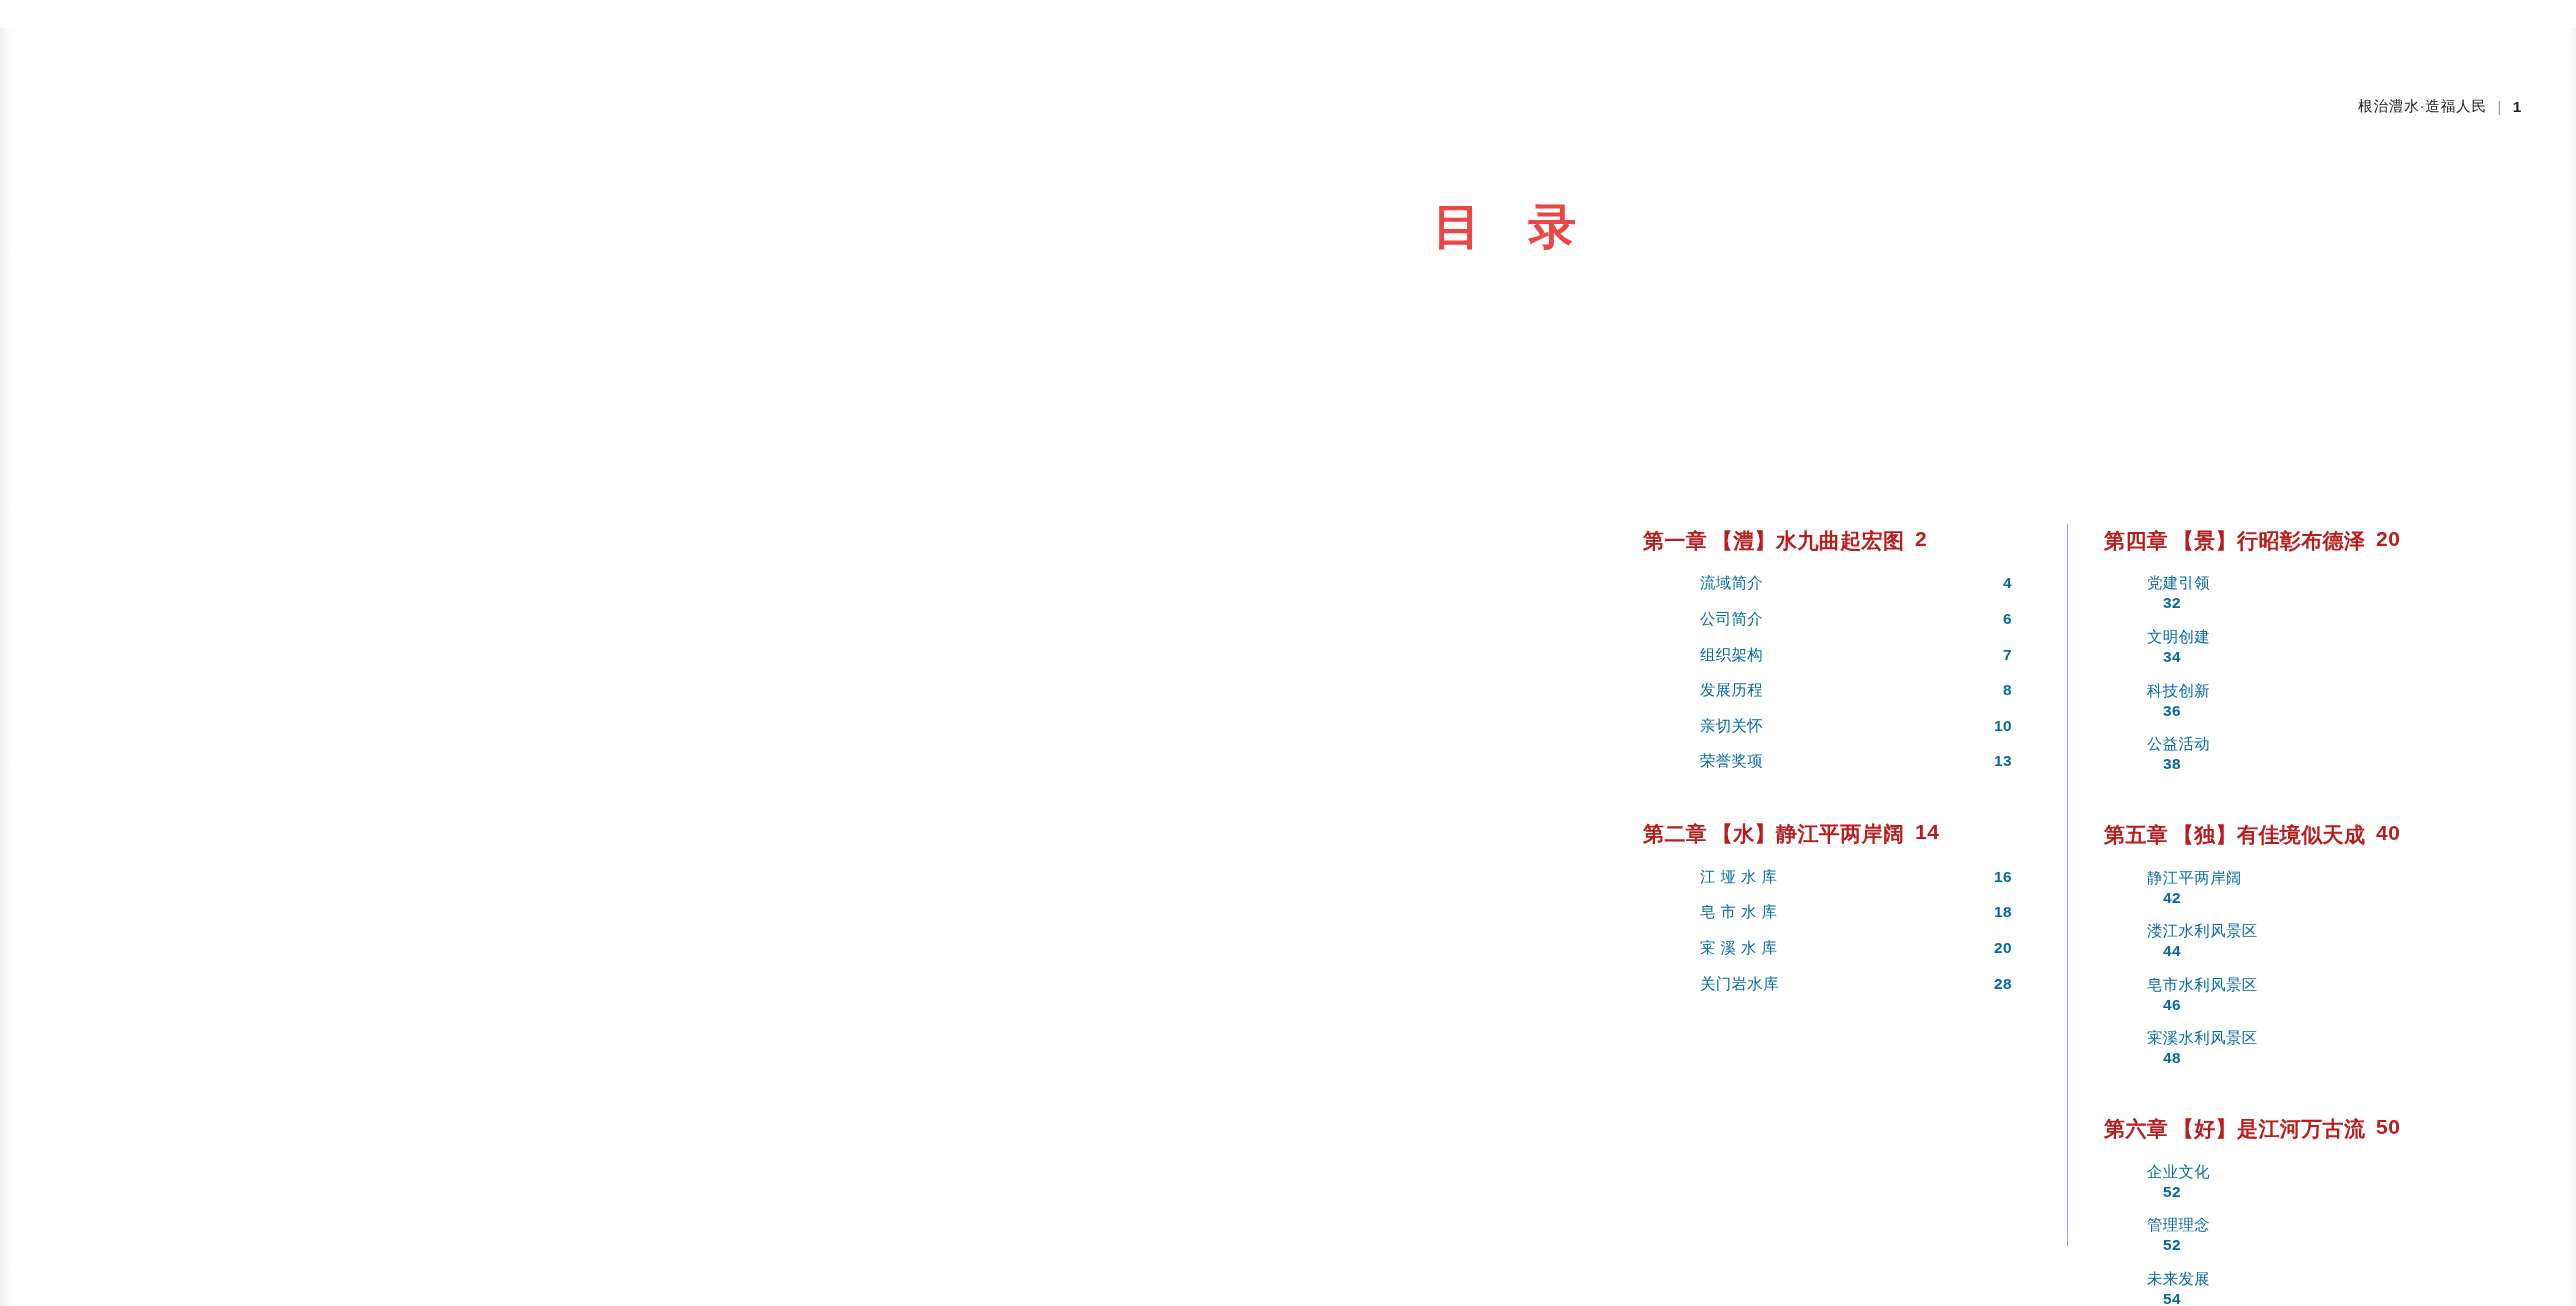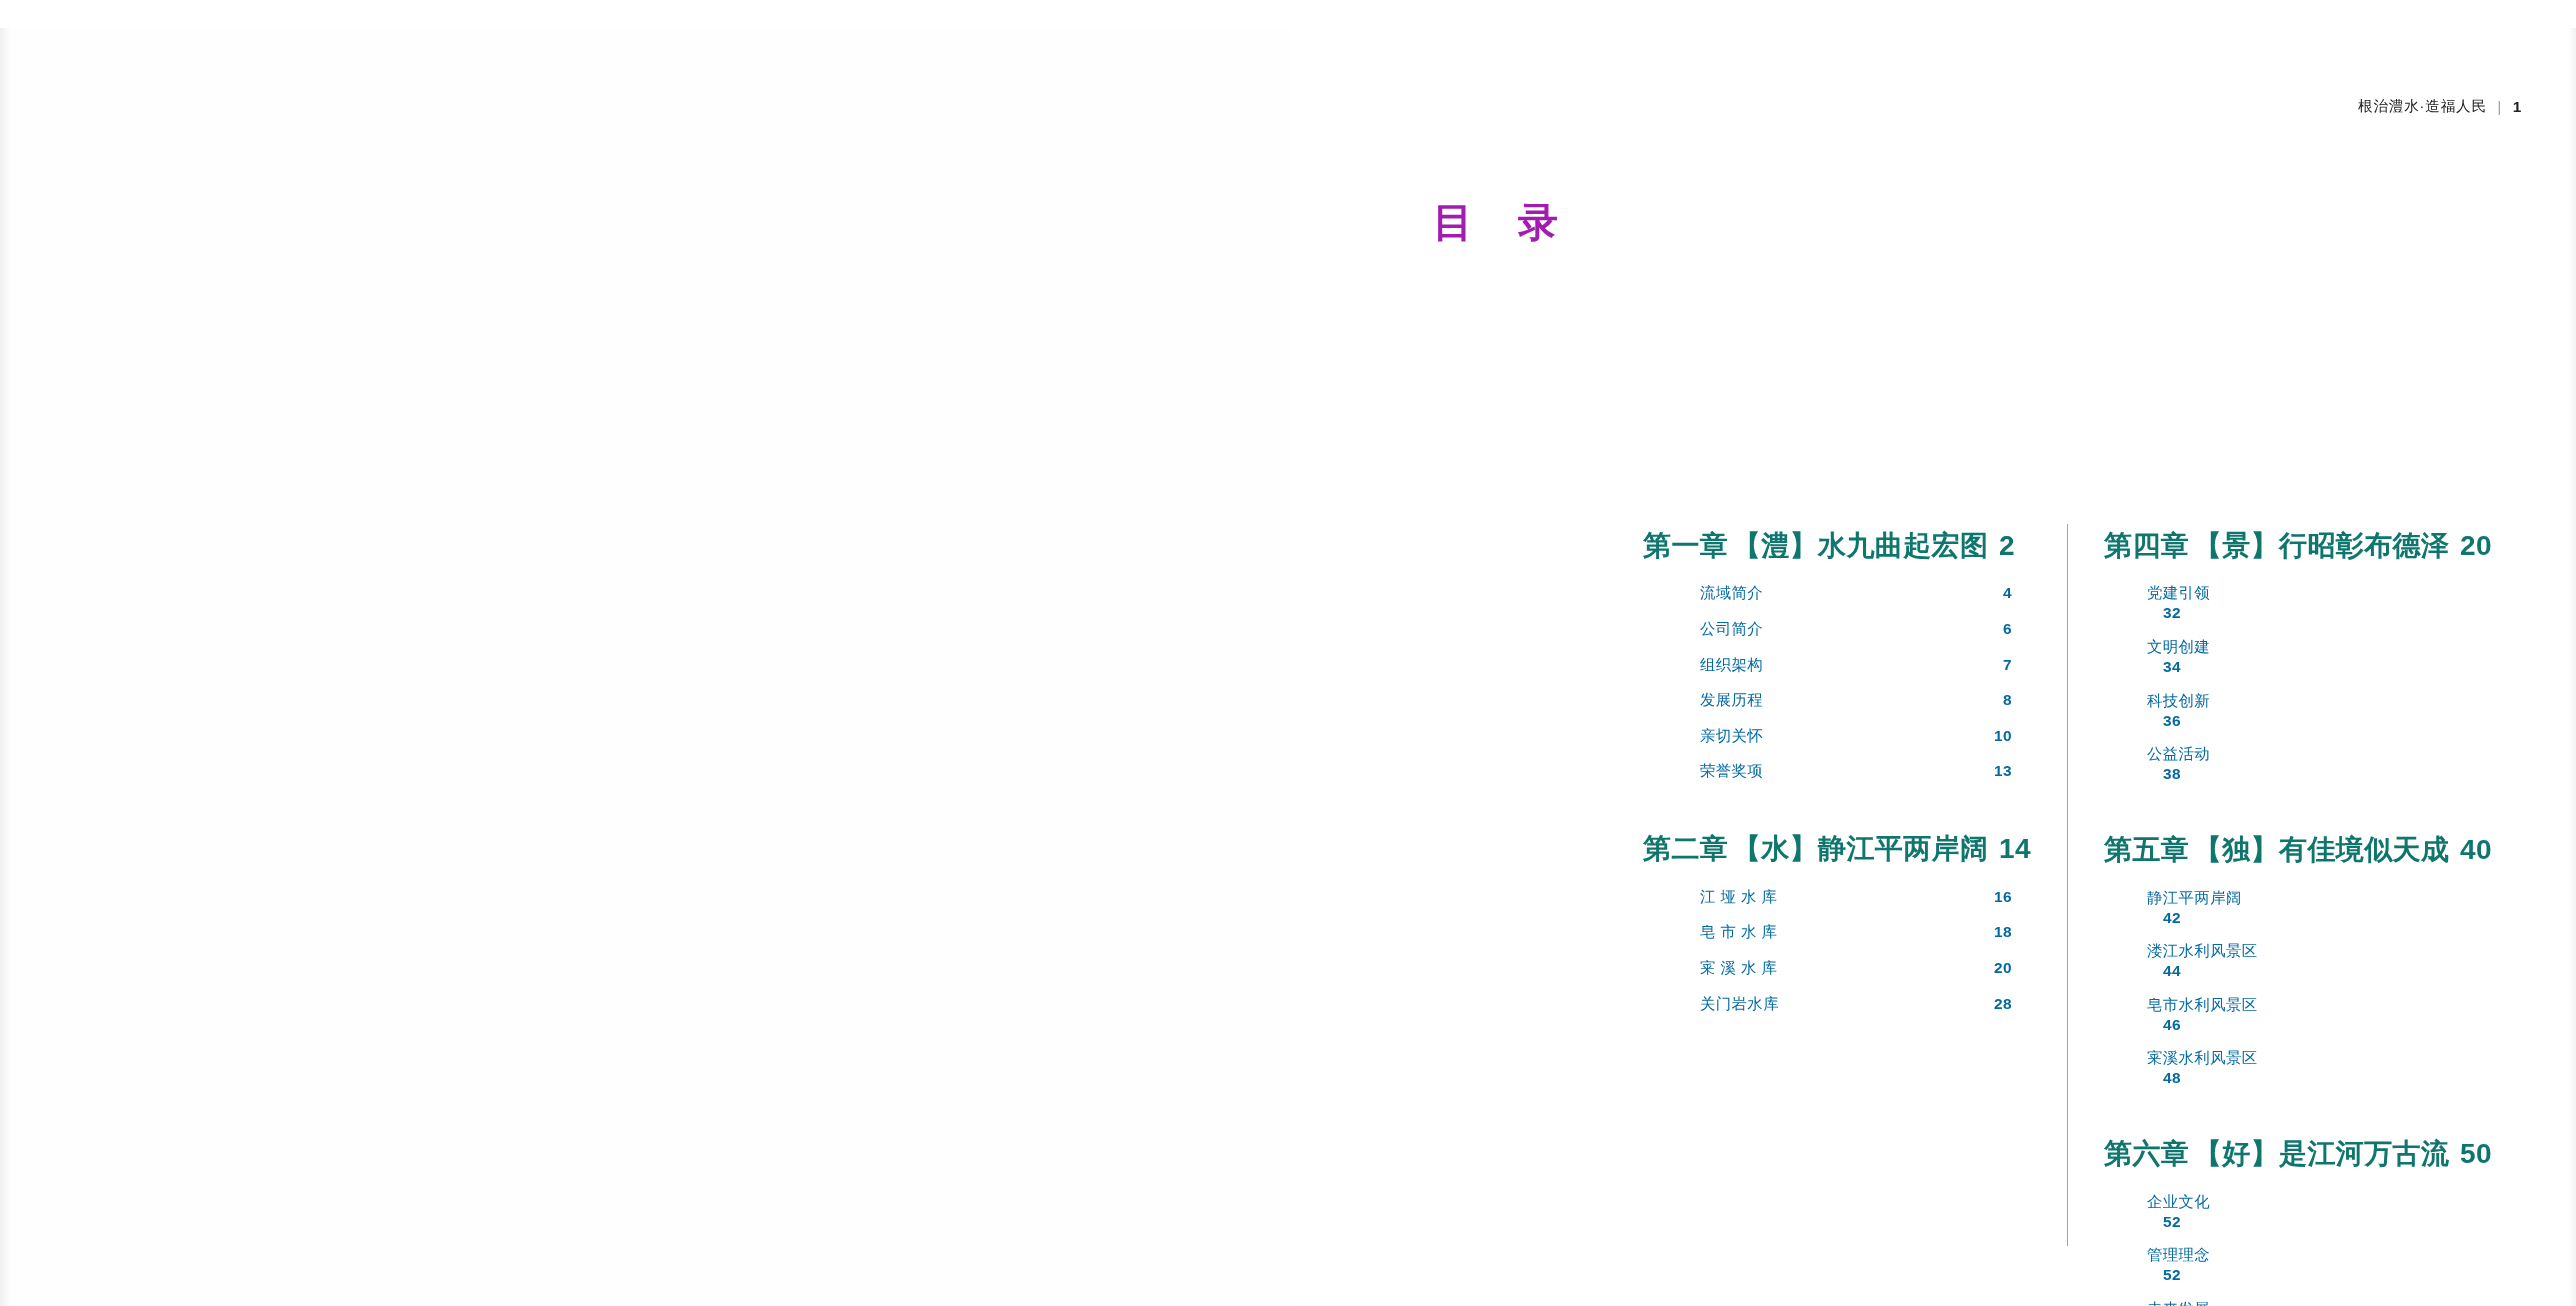--- a/index.html
+++ b/index.html
@@ -69,23 +69,23 @@
     color: #222222;
     font-size: 15.4px;
     font-weight: bold;
   }
 
   
   .toc-title {
     position: absolute;
     left: 1433px;
     top: 167px;
-    font-size: 40px;
+    font-size: 48px;
     font-weight: bold;
-    color: #a21caf;
+    color: #ef4444;
     letter-spacing: 17px;
   }
 
   
   .columns {
     position: absolute;
     left: 1643px;
     top: 499px;
     width: 852px;
     display: flex;
@@ -112,24 +112,24 @@
 
   .chapter-block {
     margin-bottom: 34px;
   }
   .chapter-block:last-child {
     margin-bottom: 0;
   }
 
   .chapter-head {
     display: flex;
-    align-items: center;
-    font-size: 28px;
+    align-items: flex-start;
+    font-size: 21px;
     font-weight: bold;
-    color: #0f766e;
+    color: #b91c1c;
     letter-spacing: 0.4px;
     margin-bottom: 18.4px;
     white-space: nowrap;
   }
   .chapter-head .ch-no {
     margin-right: 4.6px;
   }
   .chapter-head .ch-name {
     flex: 0 0 auto;
   }

